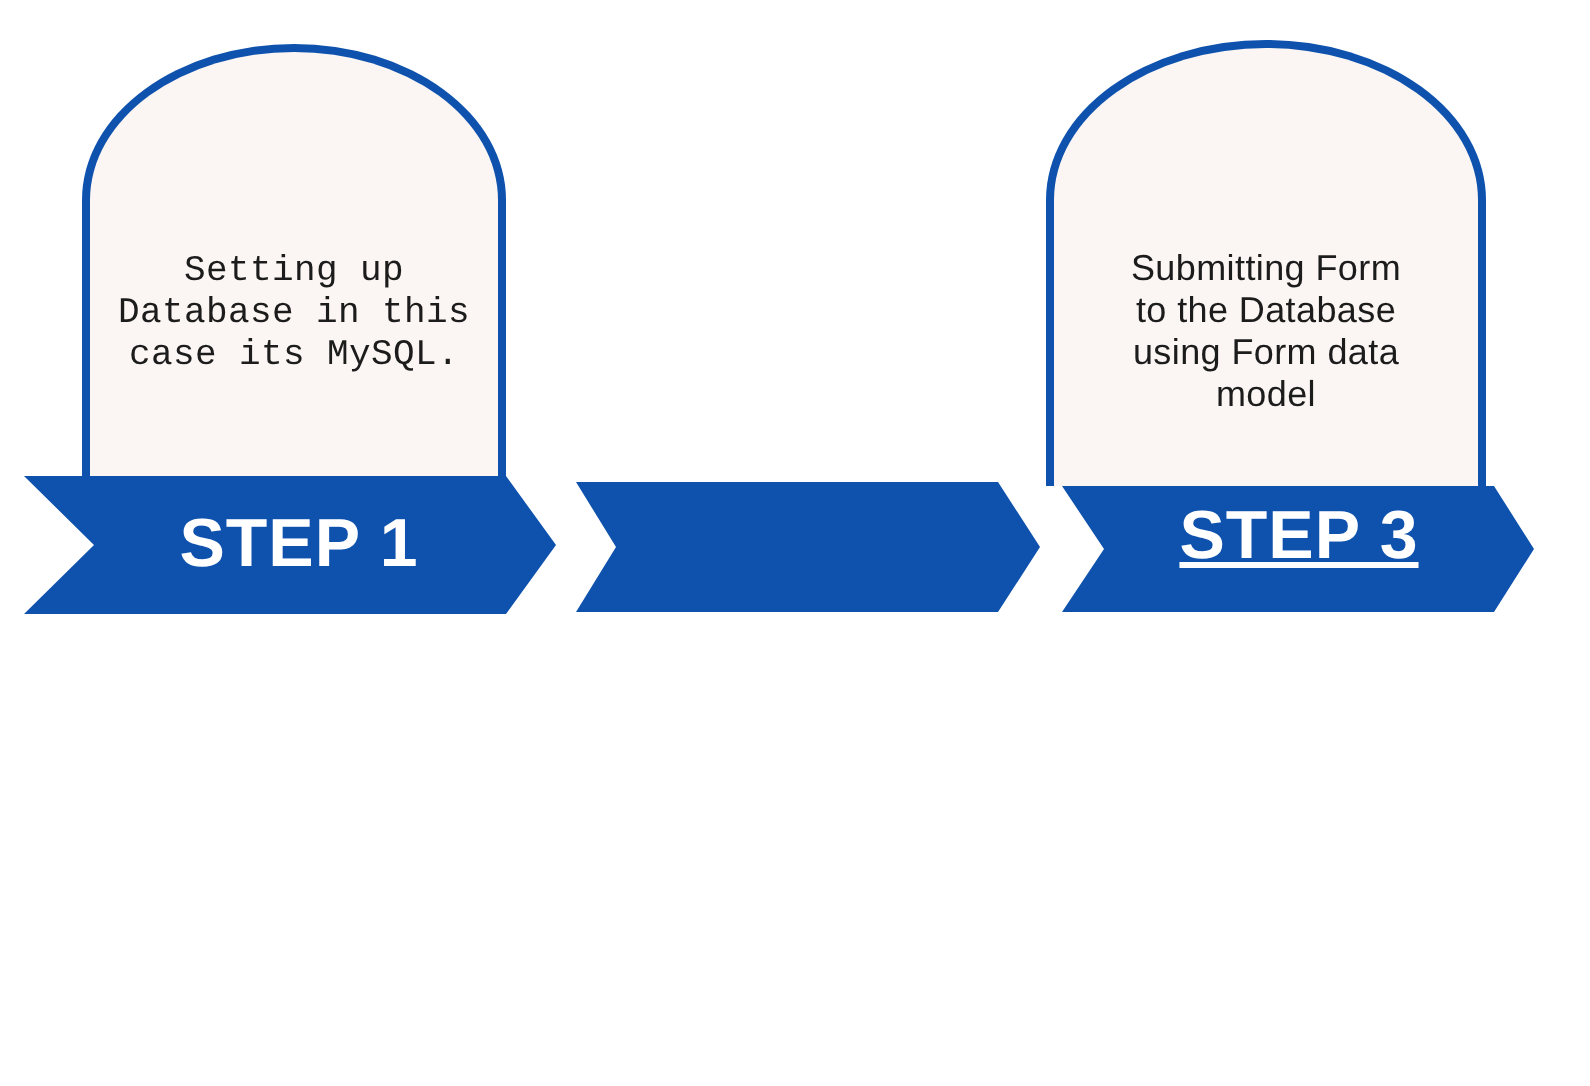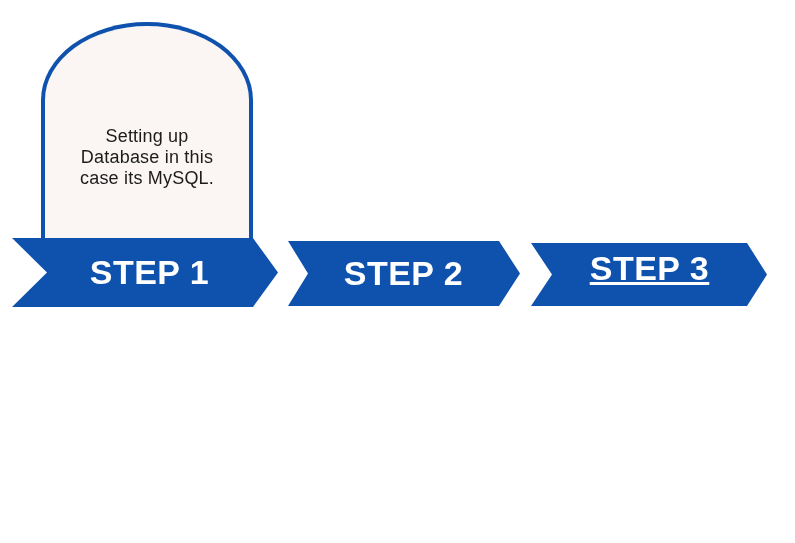--- a/index.html
+++ b/index.html
@@ -26,20 +26,21 @@
   }
   .arch.up{
     border-bottom:none;
   }
   .arch.down{
     border-top:none;
   }
   .arch1{
     left:41px;top:22px;width:212px;height:217px;
     border-radius:106px 106px 0 0 / 78px 78px 0 0;
+    font-family:Liberation Mono, monospace;
   }
   .arch2{
     left:282px;top:303px;width:221px;height:232px;
     border-radius:0 0 110px 110px / 0 0 80px 80px;
   }
   .arch3{
     left:523px;top:20px;width:220px;height:223px;
     border-radius:110px 110px 0 0 / 80px 80px 0 0;
   }
   .desc{
@@ -81,30 +82,35 @@
 
 <div class="canvas">
 
   <div class="arch up arch1">
     <div class="desc">Setting up
 Database in this
 case its MySQL.</div>
   </div>
 
 
+  <div class="arch up arch3">
+    <div class="desc">Submitting Form
+to the Database
+using Form data
+model</div>
+  </div>
 
   <svg class="ribbon ribbon1" width="266" height="69" viewBox="0 0 266 69">
     <polygon points="0,0 241,0 266,34.5 241,69 0,69 35,34.5" fill="currentColor"></polygon>
   </svg>
 
   <svg class="ribbon ribbon2" width="232" height="65" viewBox="0 0 232 65">
     <polygon points="0,0 211,0 232,32.5 211,65 0,65 20,32.5" fill="currentColor"></polygon>
   </svg>
 
   <svg class="ribbon ribbon3" width="236" height="63" viewBox="0 0 236 63">
     <polygon points="0,0 216,0 236,31.5 216,63 0,63 21,31.5" fill="currentColor"></polygon>
   </svg>
 
   <div class="step-label label1">STEP 1</div>
-  <div class="step-label label2">STEP 2</div>
   <div class="step-label label3">STEP 3</div>
 
 </div>
 
 </body></html>

